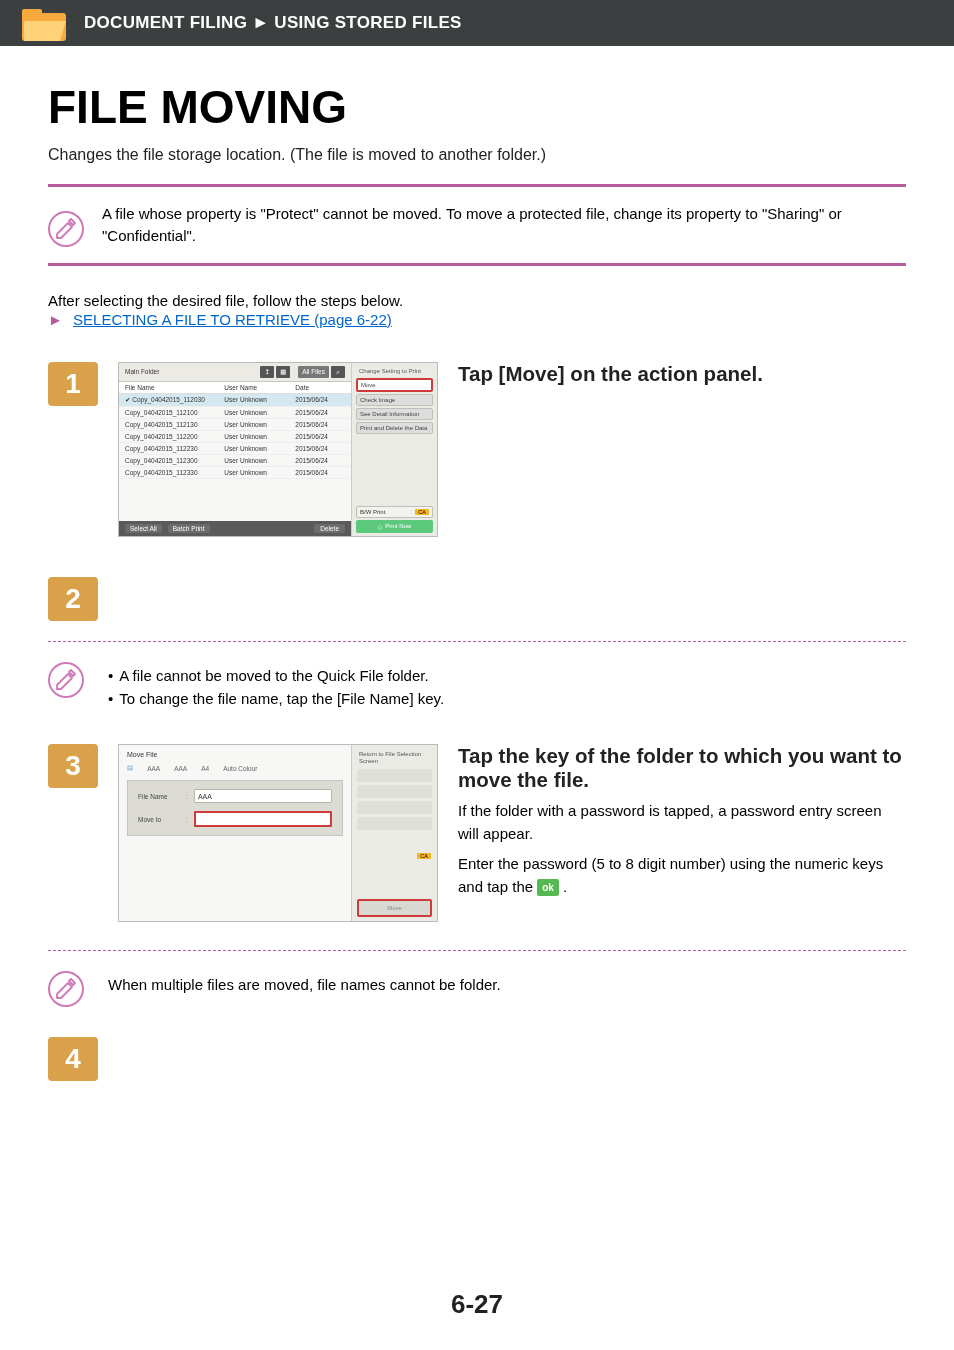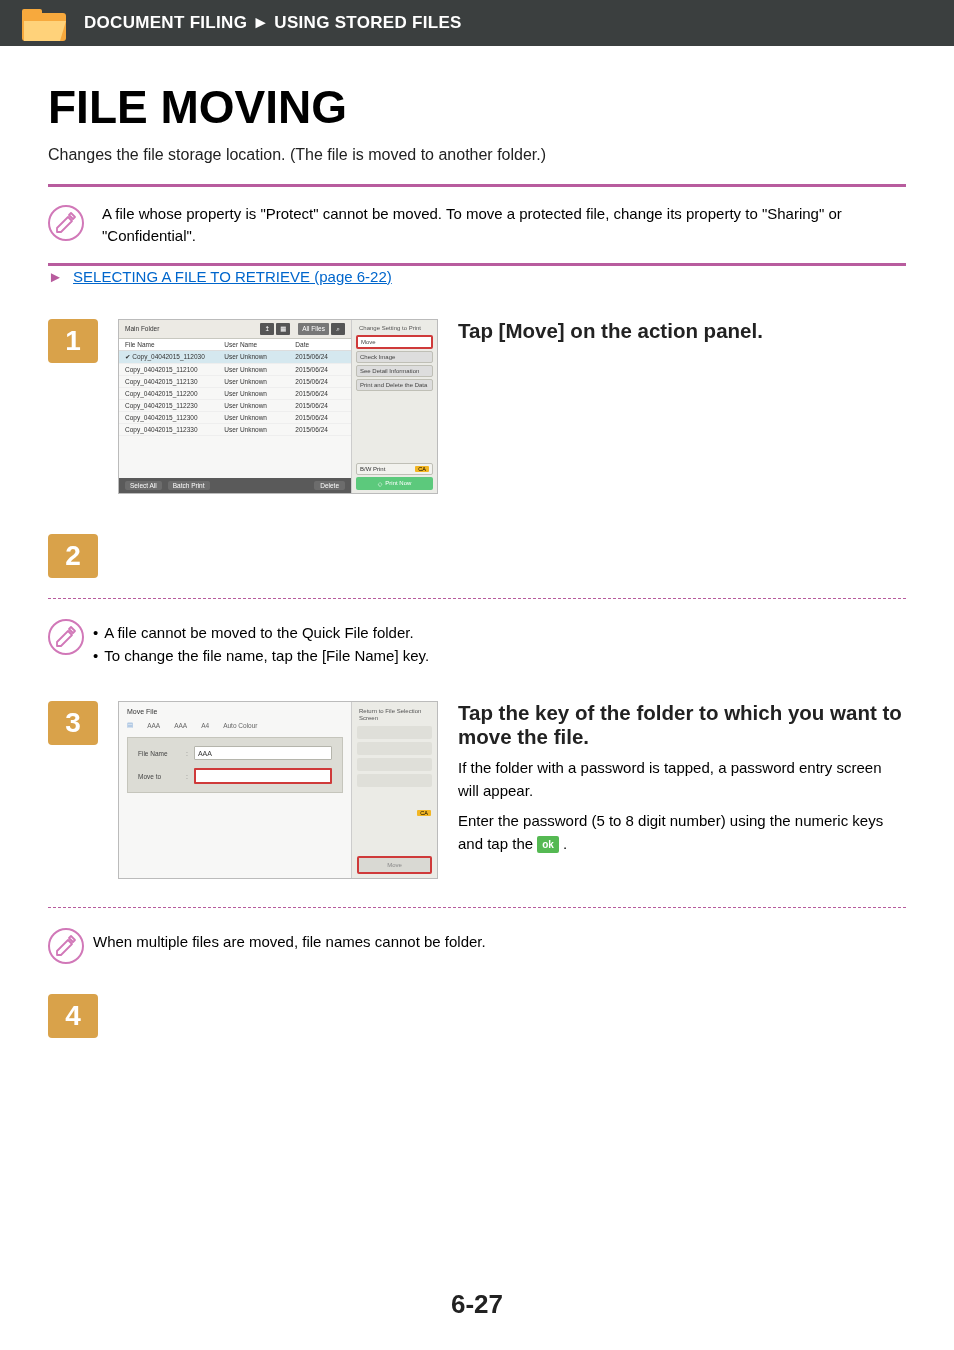--- a/index.html
+++ b/index.html
@@ -40,21 +40,21 @@
     font-size: 16px;
     color: #222;
     margin-bottom: 20px;
   }
   .hr-strong {
     border: none;
     border-top: 3px solid #b85c9e;
   }
   .note-row {
     display: flex;
-    align-items: center;
+    align-items: flex-end;
     gap: 18px;
     padding: 12px 0 16px 0;
   }
   .pencil-icon {
     width: 36px; height: 36px;
     border-radius: 50%;
     background: #fff;
     border: 2px solid #d178b8;
     display: flex;
     align-items: center; justify-content: center;
@@ -175,21 +175,21 @@
   .shot3-slot { background:#dfdfd9; height:13px; border-radius:2px;}
   .shot3-ca { position:absolute; right:6px; top:108px; }
   .shot3-move { margin-top:auto; border:2px solid #cf3a3a; background:#d9d9d3; color:#888; text-align:center; padding:4px 0; border-radius:2px;}
 
   .dashed {
     border:none;
     border-top: 1px dashed #b85c9e;
     margin:20px 0;
   }
   .bullet-block {
-    display:flex; gap:9px; align-items:flex-start;margin-top:20px;
+    display:flex; gap:24px; align-items:flex-start;margin-top:20px;
   }
   .bullets { font-size:15px; line-height:1.55; padding-top:2px;}
   .bullets .dot { margin-right:6px;}
 
   .step3-text { font-size:15px; line-height:1.5; margin-top:8px;}
   .ok-chip {
     display:inline-block; background:#55b953; color:#fff;
     font-size:10px; padding:1px 5px; border-radius:2px; vertical-align:middle;
     font-weight:bold;
   }
@@ -230,20 +230,21 @@
   <div class="note-row">
     <div class="pencil-icon">
       <svg viewBox="0 0 24 24">
           <path d="M3 17l11-11 4 4-11 11H3v-4z M15 4l2-2 4 4-2 2-4-4z" fill="none" stroke="#d178b8" stroke-width="1.8" stroke-linejoin="round"></path>
         </svg>
     </div>
     <div class="note-text">A file whose property is "Protect" cannot be moved. To move a protected file, change its property to "Sharing" or "Confidential".</div>
   </div>
   <hr class="hr-strong">
 
+  <div class="after-selecting">After selecting the desired file, follow the steps below.</div>
   <div class="link-row">
     <span class="arrow-magenta">►</span>
     <a href="#">SELECTING A FILE TO RETRIEVE (page 6-22)</a>
   </div>
 
   <div class="step-row">
     <div class="step-badge">1</div>
 
     <div class="shot1">
       <div class="shot1-main">

